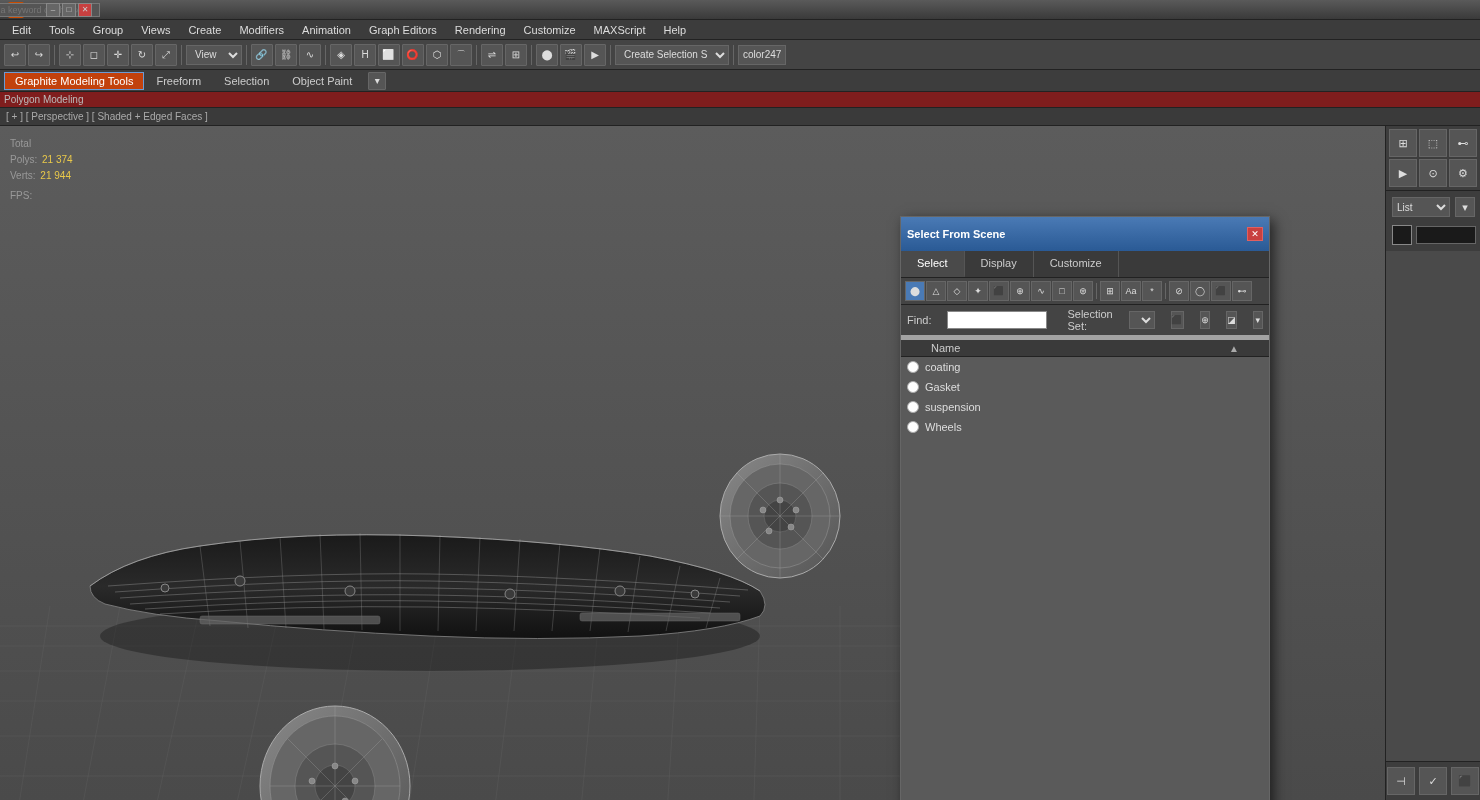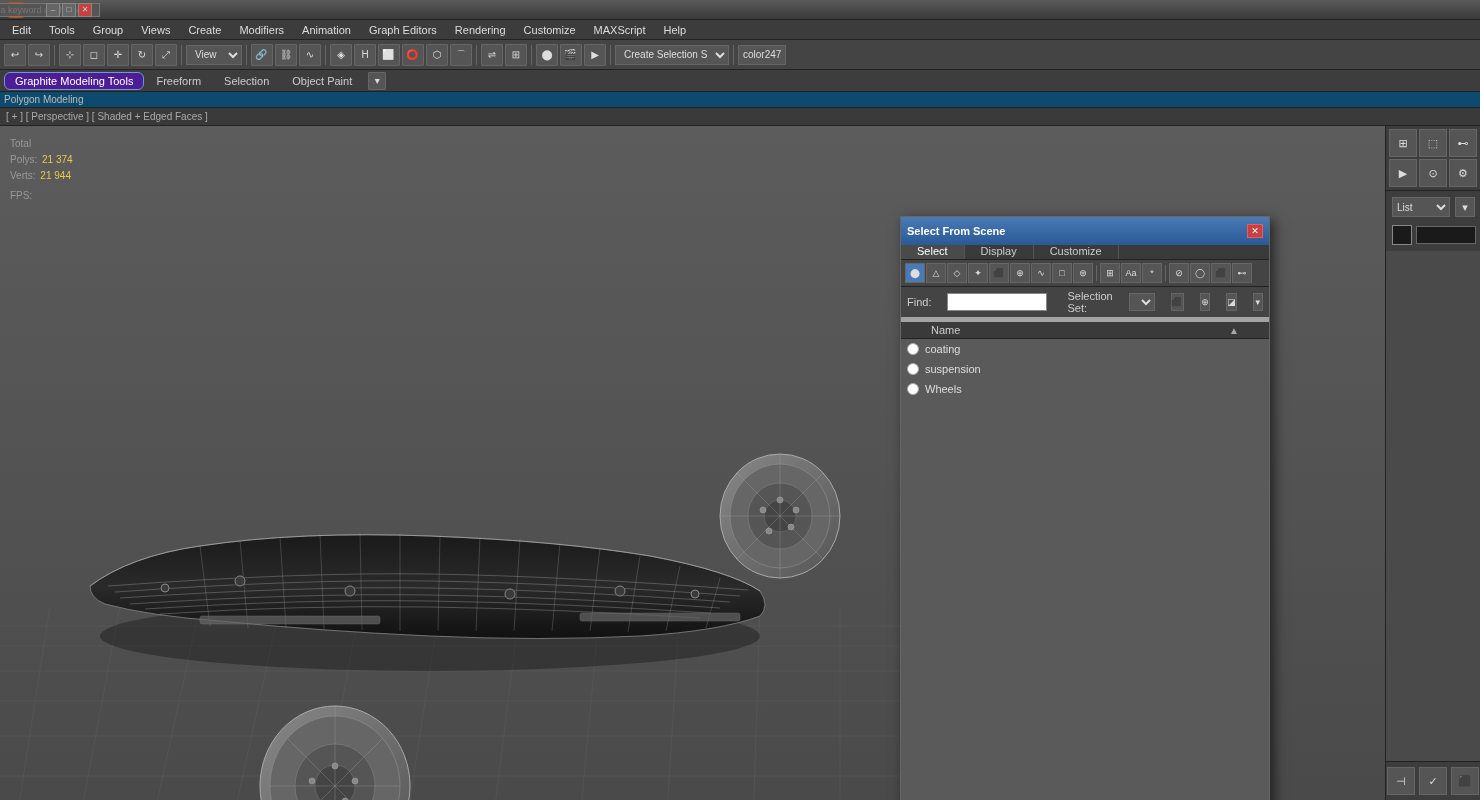--- a/index.html
+++ b/index.html
@@ -141,29 +141,28 @@
       gap: 1px;
     }
     .ribbon-tab {
       padding: 2px 10px;
       font-size: 11px;
       color: #ccc;
       cursor: pointer;
       border: 1px solid transparent;
     }
     .ribbon-tab.active {
-      background: #4c1d95;
+      background: #c2410c;
       color: white;
       border-color: #6a9ad5;
-      border-radius: 6px;
     }
 
     #ribbon-content {
       height: 16px;
-      background: #0c4a6e;
+      background: #7f1d1d;
       display: flex;
       align-items: center;
       padding: 0 4px;
       border-bottom: 1px solid #222;
     }
     .ribbon-label {
       font-size: 10px;
       color: #bbb;
     }
 
@@ -276,21 +275,21 @@
       top: 90px;
       left: 900px;
       width: 370px;
       background: #4a4a4a;
       border: 1px solid #666;
       box-shadow: 4px 4px 12px rgba(0,0,0,0.6);
       pointer-events: all;
     }
 
     #dialog-titlebar {
-      height: 28px;
+      height: 34px;
       background: linear-gradient(to bottom, #4a7ab5, #2a5a95);
       display: flex;
       align-items: center;
       padding: 0 6px;
       justify-content: space-between;
     }
     #dialog-titlebar .dialog-title {
       font-size: 11px;
       color: white;
       font-weight: bold;
@@ -307,21 +306,21 @@
       justify-content: center;
       cursor: pointer;
     }
 
     #dialog-tabs {
       display: flex;
       background: #3a3a3a;
       border-bottom: 1px solid #222;
     }
     .dialog-tab {
-      padding: 0 16px;
+      padding: 6px 16px;
       font-size: 11px;
       color: #ccc;
       cursor: pointer;
       border-right: 1px solid #555;
     }
     .dialog-tab.active {
       background: #4a4a4a;
       color: white;
       border-bottom: 2px solid #4a4a4a;
     }
@@ -721,20 +720,24 @@
         <span style="font-size:10px;color:#aaa;">▲</span>
       </div>
 
       <div id="object-list-area">
         <div class="object-item">
           <div class="obj-radio"></div>
           <span class="obj-name">coating</span>
         </div>
         <div class="object-item">
           <div class="obj-radio"></div>
+          <span class="obj-name">Gasket</span>
+        </div>
+        <div class="object-item">
+          <div class="obj-radio"></div>
           <span class="obj-name">suspension</span>
         </div>
         <div class="object-item">
           <div class="obj-radio"></div>
           <span class="obj-name">Wheels</span>
         </div>
       </div>
 
     </div>
   </div>

